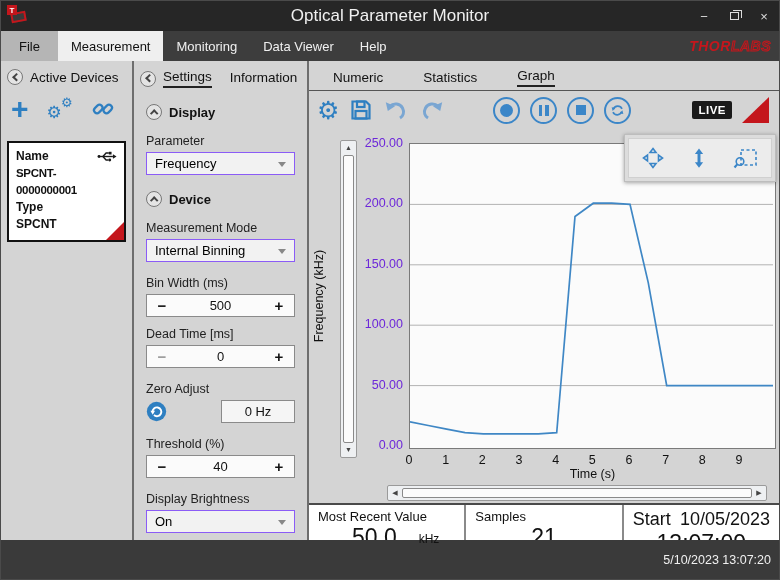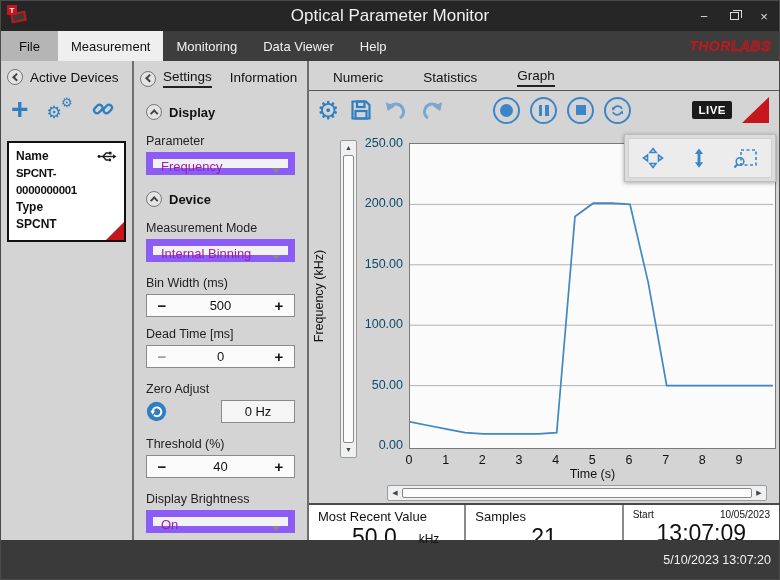--- a/index.html
+++ b/index.html
@@ -53,21 +53,21 @@
   .corner-tri { position:absolute; right:0; bottom:0; width:0; height:0; border-style:solid; border-width:0 0 18px 18px; border-color:transparent transparent #c4161c transparent; }
 
   
   .tabs-mid { display:flex; gap:18px; align-items:center; }
   .tab { font-size:13.5px; color:#111; padding-bottom:2px; }
   .tab.sel { border-bottom:2px solid #222; }
   .section-hdr { display:flex; align-items:center; gap:7px; padding:10px 0 6px 0; }
   .section-hdr .s-title { font-size:13px; font-weight:bold; color:#111; }
   .mid-content { padding:2px 12px 0 12px; }
   .fld-label { font-size:12.5px; color:#222; margin:8px 0 4px 0; }
-  .dropdown { height:23px; background:#f2f2f2; border:7px solid #8b5cf6; display:flex; font-size:13px; color:#a21caf; padding:0 8px; position:relative; }
+  .dropdown { height:23px; background:#f2f2f2; border:1px solid #8b5cf6; display:flex; align-items:center; font-size:13px; color:#000000; padding:0 8px; position:relative; }
   .dd-arrow { position:absolute; right:8px; top:9px; width:0; height:0; border-left:4px solid transparent; border-right:4px solid transparent; border-top:5px solid #888; }
   .stepper { height:23px; background:#fbfbfb; border:1px solid #8a8a8a; display:flex; align-items:center; font-size:13px; color:#111; }
   .stepper .sbtn { width:30px; text-align:center; font-weight:bold; font-size:15px; }
   .stepper .sval { flex:1; text-align:center; }
   .stepper .sbtn.disabled { color:#9a9a9a; }
   .zero-row { display:flex; align-items:center; gap:6px; }
   .zero-field { flex:1; height:23px; background:#f5f5f5; border:1px solid #8a8a8a; display:flex; align-items:center; justify-content:center; font-size:13px; color:#111;margin-left:48px; }
   .reset-arrow { margin-top:4px; }
 
   
@@ -86,21 +86,21 @@
   .live-tri { width:0; height:0; border-style:solid; border-width:0 0 26px 27px; border-color:transparent transparent #c4161c transparent; }
 
   
   .chart-region { position:relative; flex:0 0 354px; }
   .v-scroll { position:absolute; left:31px; top:11px; width:17px; height:318px; border:1px solid #9a9a9a; background:#eef0f2; border-radius:2px; display:flex; flex-direction:column; align-items:center; padding:1px; }
   .v-scroll .arr { font-size:7px; color:#444; height:12px; line-height:12px; }
   .v-scroll .thumb { flex:1; width:11px; background:#fcfcfc; border:1px solid #8a8a8a; border-radius:2px; margin:1px 0; }
   .ylabel { position:absolute; left:2px; top:14px; height:306px; width:16px; display:flex; align-items:center; justify-content:center; }
   .ylabel span { transform:rotate(-90deg); white-space:nowrap; font-size:12.5px; color:#111; }
   .yticks { position:absolute; left:52px; top:14px; width:44px; height:306px; }
-  .ytick { position:absolute; right:2px; transform:translateY(-50%); font-size:12.5px; color:#0c4a6e; }
+  .ytick { position:absolute; right:2px; transform:translateY(-50%); font-size:12.5px; color:#6d28d9; }
   .plot { position:absolute; left:100px; top:14px; width:367px; height:306px; background:#fbfbfb; border:1px solid #7a7a7a; }
   .plot svg { display:block; }
   .xticks { position:absolute; left:100px; top:324px; width:367px; height:14px; }
   .xtick { position:absolute; transform:translateX(-50%); font-size:12.5px; color:#111; top:0; }
   .xlabel { position:absolute; left:100px; top:338px; width:367px; text-align:center; font-size:12.5px; color:#111; }
 
   
   .chart-toolbar { position:absolute; right:3px; top:5px; width:152px; background:#dcdcdc; border:1px solid #bdbdbd; box-shadow:0 1px 4px rgba(0,0,0,.35); }
   .ctb-title { display:flex; align-items:center; padding:3px 3px 2px 8px; }
   .ctb-title .t { font-size:12px; color:#222; flex:1; }
@@ -112,21 +112,21 @@
   .h-scroll-row { flex:0 0 20px; display:flex; align-items:center; padding-left:78px; padding-right:12px; }
   .h-scroll { flex:1; height:16px; border:1px solid #9a9a9a; background:#eef0f2; border-radius:2px; display:flex; align-items:center; padding:1px; }
   .h-scroll .arr { font-size:7px; color:#444; width:12px; text-align:center; }
   .h-scroll .thumb { flex:1; height:10px; background:#fcfcfc; border:1px solid #8a8a8a; border-radius:2px; margin:0 1px; }
 
   
   .info-row { flex:0 0 52px; display:flex; border-top:2px solid #4a4a4a; background:#fff; }
   .info-cell { flex:1; padding:4px 9px 2px 9px; border-right:2px solid #8a8a8a; display:flex; flex-direction:column; }
   .info-cell:last-child { border-right:none; }
   .info-label { font-size:13px; color:#111; }
-  .info-top { display:flex; justify-content:space-between; font-size:10px; color:#111; }
+  .info-top { display:flex; justify-content:space-between; font-size:18px; color:#111; }
   .info-value-row { display:flex; align-items:baseline; justify-content:center; gap:4px; }
   .info-value { font-size:23px; color:#111; text-align:center; }
   .info-unit { font-size:12px; color:#111; position:relative; top:-2px; left:18px; }
 
   
   .statusbar { height:39px; background:#3a3a3a; display:flex; align-items:center; justify-content:flex-end; padding-right:8px; flex:0 0 auto; }
   .statusbar span { color:#f0f0f0; font-size:12.5px; }
 
   svg.ic { display:block; }
 </style>

